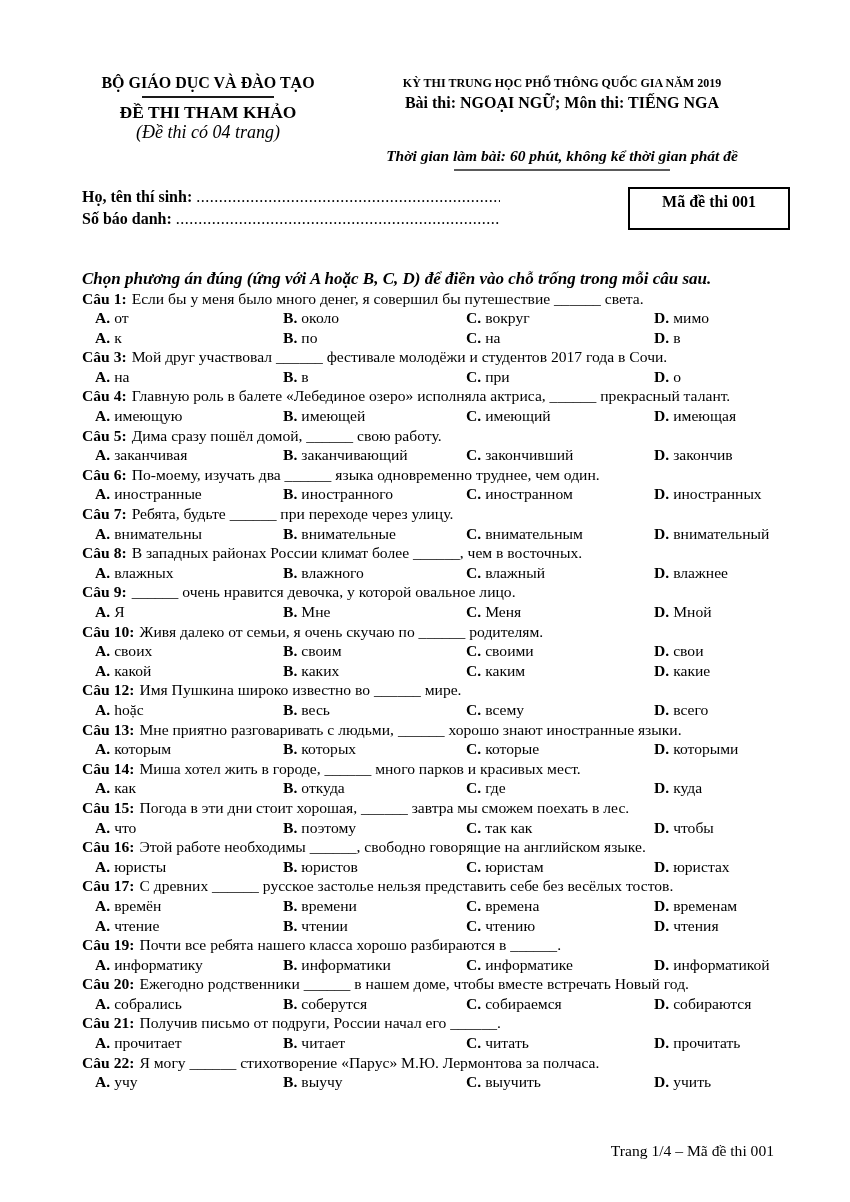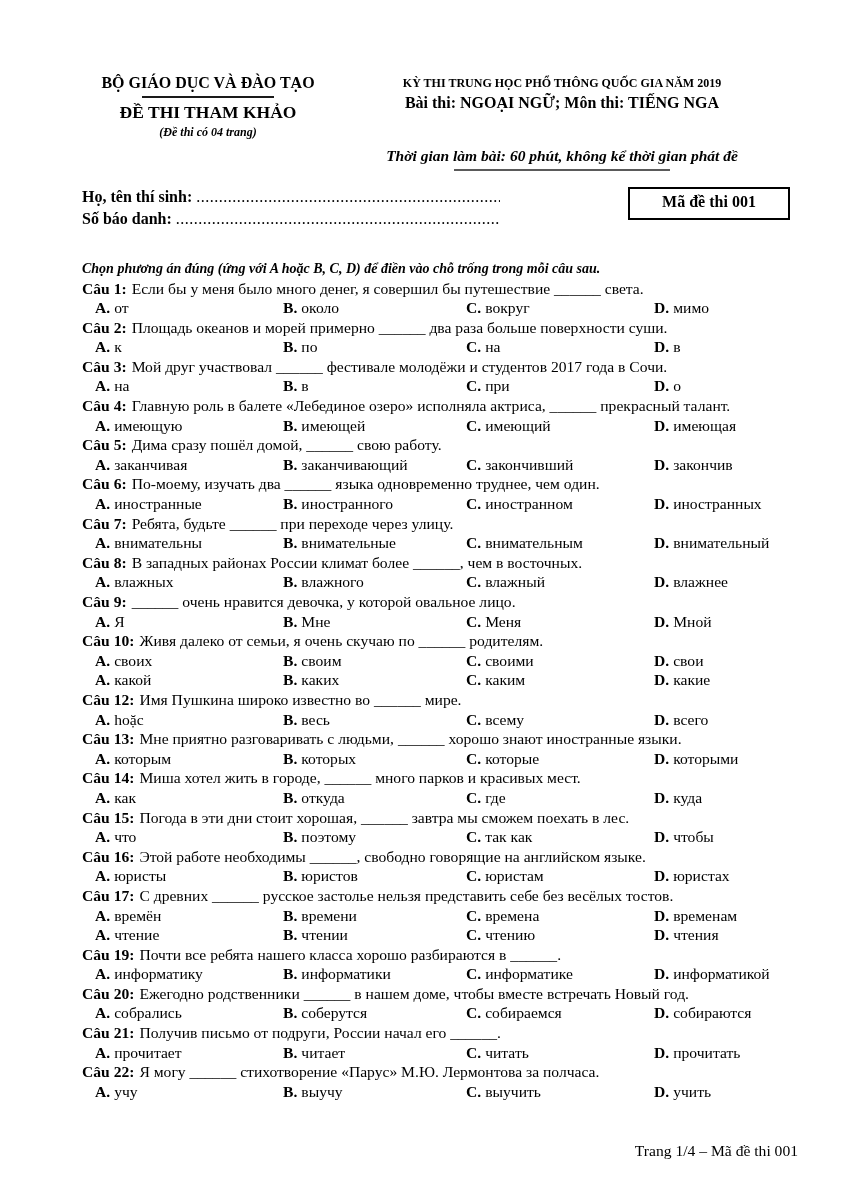--- a/index.html
+++ b/index.html
@@ -16,65 +16,65 @@
     padding: 73px 60px 0 82px;
   }
 
   
   .header { display: flex; }
   .header-left { width: 252px; text-align: center; flex: 0 0 auto; }
   .header-right { flex: 1 1 auto; text-align: center; }
   .h-ministry { font-weight: bold; font-size: 16px; line-height: 20px; white-space: nowrap; }
   .rule-left { width: 132px; border-bottom: 2px solid #1a1a1a; margin: 3px auto 4px; }
   .h-doctitle { font-weight: bold; font-size: 17.5px; line-height: 21px; }
-  .h-pagesnote { font-weight: bold; font-style: italic; font-size: 12px; line-height: 19px; }
+  .h-pagesnote { font-weight: normal; font-style: italic; font-size: 18px; line-height: 19px; }
   .h-examtitle { font-weight: bold; font-size: 12px; line-height: 20px; white-space: nowrap; }
   .h-subject { font-weight: bold; font-size: 16px; line-height: 20px; }
   .h-duration { font-weight: bold; font-style: italic; font-size: 15.5px; line-height: 20px; margin-top: 33px; }
   .rule-right { width: 216px; border-bottom: 2.5px solid #5a5a5a; margin: 3px auto 0; }
 
   
   .candidate { position: relative; margin-top: 15px; height: 48px; }
   .cand-row {
     font-size: 16px; line-height: 21.5px;
     width: 418px; white-space: nowrap; overflow: hidden;
   }
   .cand-label { font-weight: bold; }
   .cand-dots { letter-spacing: 0.5px; }
   .code-box {
     position: absolute; top: 1px; right: 0;
     width: 162px; border: 2px solid #000;
     text-align: center; font-weight: bold; font-size: 16px;
-    padding: 4px 0 7px;
+    padding: 4px 0 17px;
   }
 
   
   .instruction {
-    margin-top: 25px;
+    margin-top: 35px;
     font-weight: bold; font-style: italic;
-    font-size: 14px; line-height: 19.5px;
+    font-size: 17px; line-height: 19.5px;
   }
 
   
   .q-line { font-size: 15.6px; line-height: 19.6px; }
   .q-num { font-weight: bold; }
   .q-text { padding-left: 5px; }
   .opts {
     display: grid;
     grid-template-columns: 180px 175px 180px auto;
     padding-left: 13px;
     gap: 8px;
   }
   .opt { font-size: 15.6px; line-height: 19.6px; white-space: nowrap; }
   .opt-letter { font-weight: bold; }
   .opt-text { padding-left: 4px; }
 
   
   .footer {
-    position: absolute; top: 1142px; right: 52px;
+    position: absolute; top: 1142px; right: 76px;
     font-size: 15.6px;
   }
 </style>
 </head>
 <body>
 
 <div class="page">
 
   <div class="header">
     <div class="header-left">
@@ -120,23 +120,20 @@
       <div class="opt">
         <span class="opt-letter">C.</span><span class="opt-text">вокруг</span>
       </div>
       <div class="opt">
         <span class="opt-letter">D.</span><span class="opt-text">мимо</span>
       </div>
     </div>
   </div>
 
   <div class="question">
-    <div class="q-line">
-      <span class="q-num">Câu 2:</span><span class="q-text">Площадь океанов и морей примерно ______ два раза больше поверхности суши.</span>
-    </div>
     <div class="opts">
       <div class="opt">
         <span class="opt-letter">A.</span><span class="opt-text">к</span>
       </div>
       <div class="opt">
         <span class="opt-letter">B.</span><span class="opt-text">по</span>
       </div>
       <div class="opt">
         <span class="opt-letter">C.</span><span class="opt-text">на</span>
       </div>

